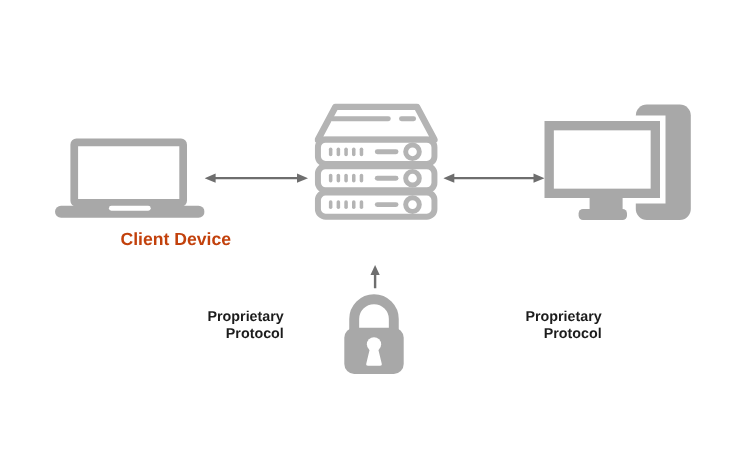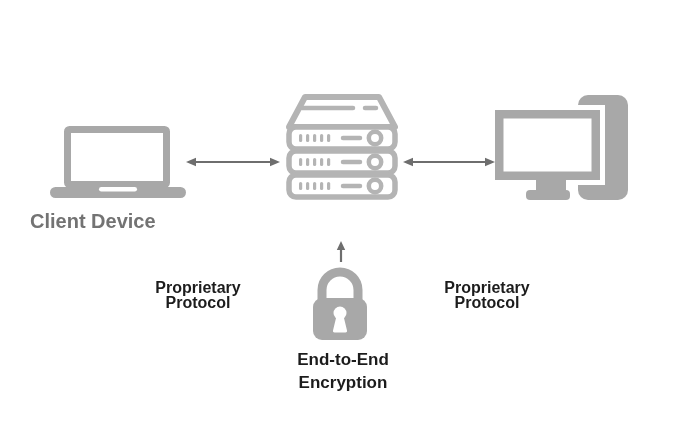--- a/index.html
+++ b/index.html
@@ -27,34 +27,34 @@
   .icon-server  { left: 286px; top: 94px;  }
   .icon-monitor { left: 494px; top: 93px;  }
   .icon-lock    { left: 309px; top: 264px; }
   .arrow-left   { left: 186px; top: 154px; }
   .arrow-right  { left: 403px; top: 154px; }
   .arrow-up     { left: 333px; top: 241px; }
   .node-label {
     position: absolute;
     top: 210px;
     width: 180px;
-    text-align: left;
-    font-size: 20px;
+    text-align: right;
+    font-size: 16px;
     font-weight: bold;
-    color: #737373;
+    color: #c2410c;
   }
   .label-client { left: 30px; }
   .label-relay  { left: 252px; }
   .label-remote { left: 473px; }
   .protocol-label {
     position: absolute;
     top: 280px;
     width: 120px;
-    text-align: center;
-    font-size: 16px;
+    text-align: right;
+    font-size: 13px;
     font-weight: bold;
     line-height: 15px;
     white-space: pre-line;
     color: #1c1c1c;
   }
   .protocol-left  { left: 138px; }
   .protocol-right { left: 427px; }
   .encryption-label {
     position: absolute;
     top: 348px;
@@ -151,16 +151,14 @@
     <path d="M 27.5,52 L 34.5,52 L 38,66.5 Q 38.5,68.5 36.5,68.5 L 25.5,68.5 Q 23.5,68.5 24,66.5 Z" fill="#ffffff"></path>
   </svg>
 
   <div class="node-label label-client">Client Device</div>
 
   <div class="protocol-label protocol-left">Proprietary
 Protocol</div>
   <div class="protocol-label protocol-right">Proprietary
 Protocol</div>
 
-  <div class="encryption-label">End-to-End
-Encryption</div>
 
 </div>
 
 </body></html>

